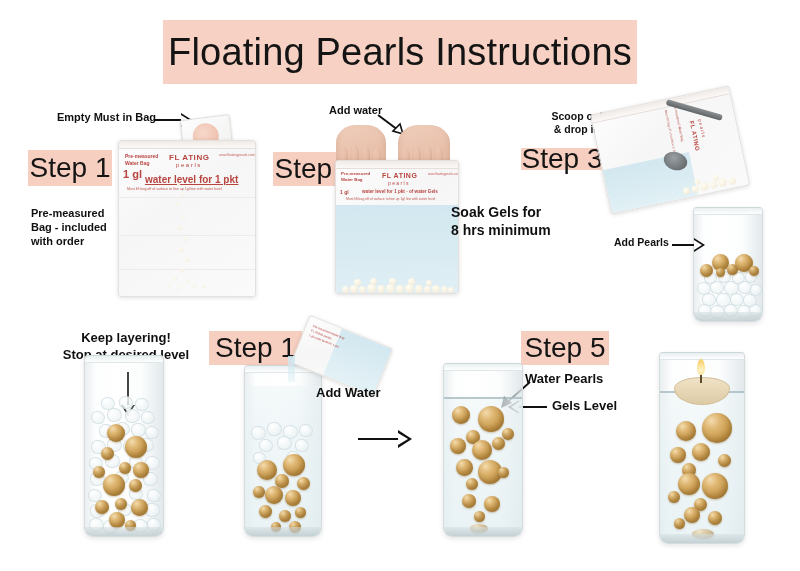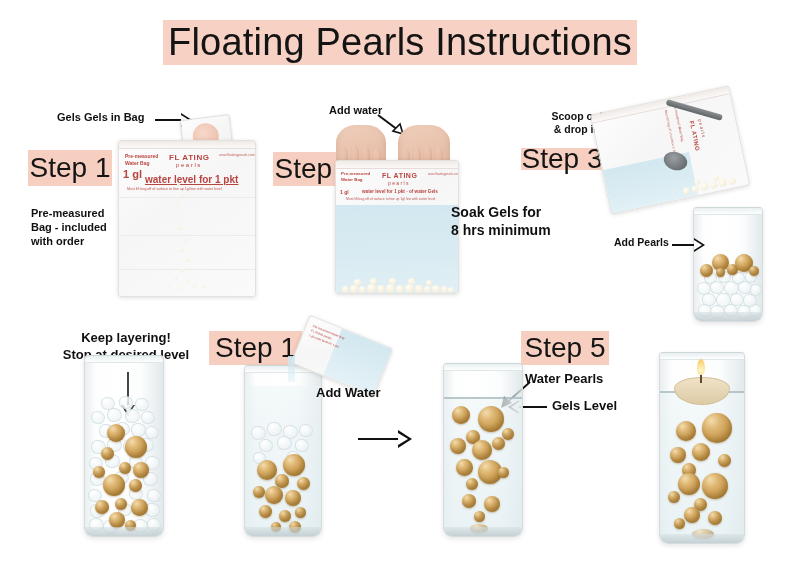--- a/index.html
+++ b/index.html
@@ -8,21 +8,21 @@
     background:#ffffff;
     font-family:"Liberation Sans", sans-serif;
     overflow:hidden;
     position:relative;
   }
   .stage{position:absolute;left:0;top:0;width:800px;height:571px;}
   .abs{position:absolute;}
 
   
   #title-banner{
-    left:163px;top:20px;width:474px;height:45px;
+    left:163px;top:20px;width:474px;height:64px;
     background:#f7d2c4;
     display:flex;align-items:center;justify-content:center;
   }
   #title-banner .t{
     font-size:38px;color:#141414;letter-spacing:.2px;white-space:nowrap;
   }
 
   
   .step-badge{
     background:#f7cfc0;
@@ -153,21 +153,21 @@
 </style>
 </head>
 <body>
 
 <div class="stage">
 
   <div class="abs" id="title-banner">
     <div class="t">Floating Pearls Instructions</div>
   </div>
 
-  <div class="abs cap l" style="left:57px;top:110px;font-size:11px;">Gels Gels in Bag</div>
+  <div class="abs cap l" style="left:57px;top:110px;font-size:11px;">Empty Must in Bag</div>
 
   <div class="abs arrow-line" style="left:155px;top:119px;width:26px;height:2px;"></div>
   <div class="abs tri-hollow" style="left:181px;top:113px;border-width:7px 0 7px 11px;border-left-color:#111;"></div>
   <div class="abs tri-hollow" style="left:181px;top:115px;border-width:5px 0 5px 8px;border-left-color:#fff;"></div>
 
   <div class="abs step-badge" style="left:28px;top:150px;width:84px;height:36px;">
     <span>Step 1</span>
   </div>
 
   <div class="abs cap l" style="left:31px;top:206px;font-size:11px;">Pre-measured

